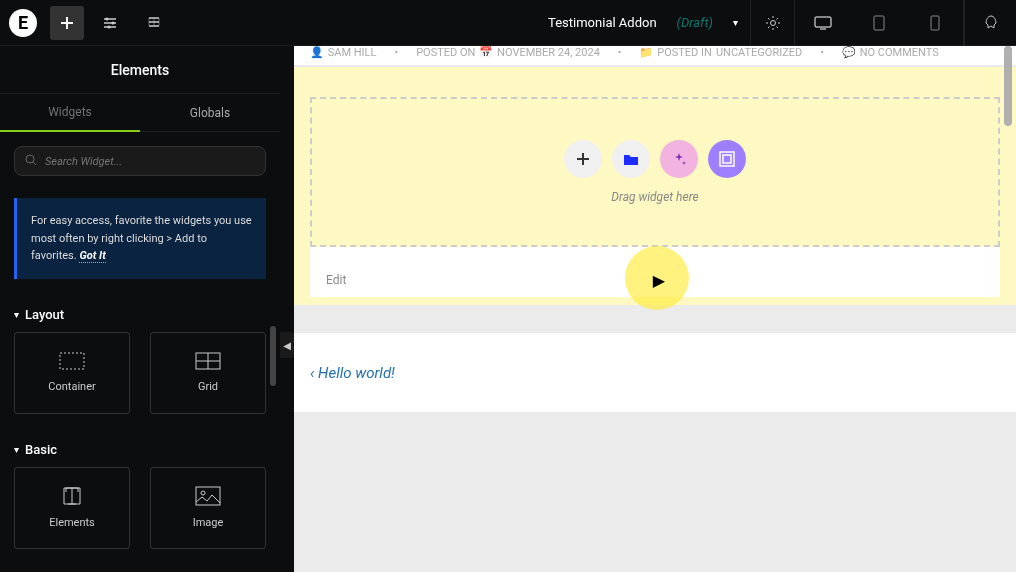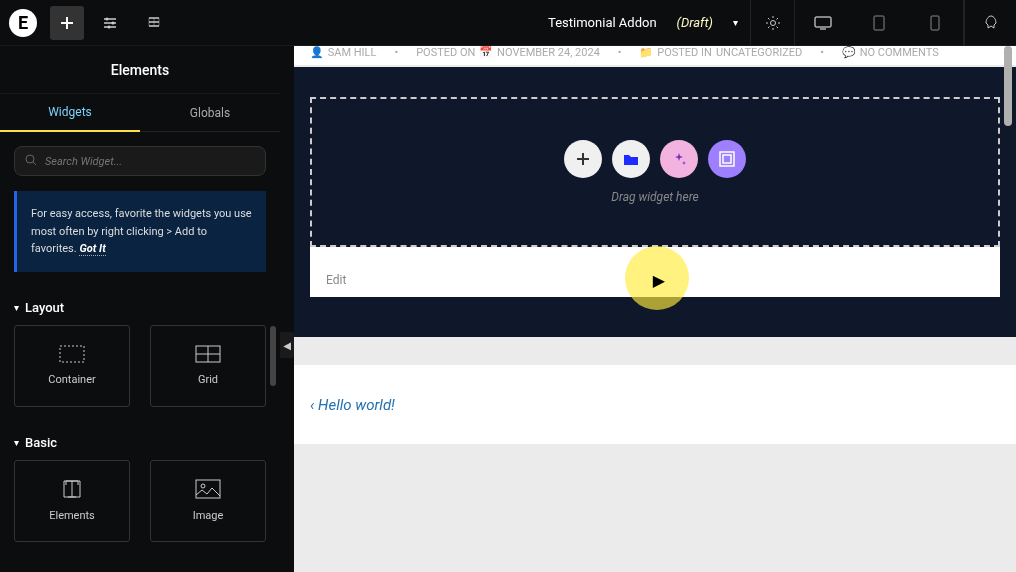--- a/index.html
+++ b/index.html
@@ -6,54 +6,54 @@
 body { width: 1016px; height: 572px; overflow: hidden; background: #0c0d0e; }
 
 
 .topbar { height: 46px; background: #0c0d0e; display: flex; align-items: center; border-bottom: 1px solid #1a1a1a; }
 .topbar-left { display: flex; align-items: center; gap: 0; }
 .logo { width: 46px; height: 46px; display: flex; align-items: center; justify-content: center; }
 .logo-circle { width: 28px; height: 28px; border-radius: 50%; background: #fff; display: flex; align-items: center; justify-content: center; color: #000; font-weight: bold; font-size: 18px; }
 .topbar-btn { width: 44px; height: 46px; display: flex; align-items: center; justify-content: center; color: #ccc; cursor: pointer; }
 .topbar-btn.active { background: #333; border-radius: 3px; margin: 6px 4px; width: 34px; height: 34px; }
 .topbar-center { margin-left: auto; display: flex; align-items: center; color: #fff; font-size: 13px; gap: 20px; padding: 0 12px; }
-.draft { font-style: italic; color: #fef9c3; }
+.draft { font-style: italic; color: #0f766e; }
 .viewport-group { display: flex; border-left: 1px solid #222; border-right: 1px solid #222; }
 .viewport-btn { width: 56px; height: 46px; display: flex; align-items: center; justify-content: center; color: #888; cursor: pointer; }
 .viewport-btn.active { color: #fff; }
 .rocket-btn { width: 52px; height: 46px; display: flex; align-items: center; justify-content: center; color: #ccc; cursor: pointer; border-left: 1px solid #222; }
 
 
 .sidebar { position: absolute; top: 46px; left: 0; width: 280px; height: 526px; background: #0c0d0e; overflow: hidden; }
 .sidebar-header { height: 48px; display: flex; align-items: center; justify-content: center; color: #fff; font-size: 14px; font-weight: 500; border-bottom: 1px solid #1a1a1a; }
 .tabs { display: flex; height: 38px; }
 .tab { flex: 1; display: flex; align-items: center; justify-content: center; color: #aaa; font-size: 12px; cursor: pointer; border-bottom: 1px solid #222; }
-.tab.active { color: #7dd3fc; border-bottom: 2px solid #fde047; }
+.tab.active { color: #737373; border-bottom: 2px solid #84cc16; }
 .search-wrap { padding: 14px; }
 .search { display: flex; align-items: center; background: #1a1a1a; border: 1px solid #333; border-radius: 8px; height: 30px; padding: 0 10px; }
 .search-icon { color: #666; font-size: 12px; margin-right: 8px; }
 .search input { flex: 1; background: transparent; border: none; color: #aaa; font-size: 11px; font-style: italic; outline: none; }
-.tip-box { margin: 1px 14px 18px; background: #0a2340; border-left: 3px solid #2563eb; padding: 14px 14px; color: #ddd; font-size: 11px; line-height: 1.6; }
+.tip-box { margin: 8px 14px 18px; background: #0a2340; border-left: 3px solid #2563eb; padding: 14px 14px; color: #ddd; font-size: 11px; line-height: 1.6; }
 .tip-box .gotit { font-style: italic; font-weight: bold; color: #fff; border-bottom: 1px dotted #aaa; cursor: pointer; }
 .section-hdr { display: flex; align-items: center; padding: 10px 14px; color: #fff; font-size: 13px; font-weight: 500; cursor: pointer; gap: 6px; }
 .section-hdr::before { content: '▾'; font-size: 10px; }
 .widget-grid { display: flex; gap: 20px; padding: 0 14px 18px; }
 .widget-item { flex: 1; height: 82px; border: 1px solid #333; border-radius: 3px; display: flex; flex-direction: column; align-items: center; justify-content: center; gap: 10px; color: #ccc; font-size: 11px; cursor: pointer; }
 .widget-item svg, .widget-item .wicon { color: #ccc; }
 .sidebar-scroll { position: absolute; right: 4px; top: 280px; width: 6px; height: 60px; background: #444; border-radius: 3px; }
 
 
 .collapse-handle { position: absolute; left: 280px; top: 332px; width: 14px; height: 26px; background: #1a1a1a; display: flex; align-items: center; justify-content: center; color: #ccc; font-size: 10px; cursor: pointer; border-radius: 0 3px 3px 0; }
 
 
 .canvas-area { position: absolute; left: 294px; top: 46px; right: 0; bottom: 0; background: #ebebeb; overflow: hidden; }
 .canvas-scroll { position: absolute; right: 4px; top: 0; width: 8px; height: 80px; background: #b0b0b0; border-radius: 4px; }
 .page-header-strip { background: #fff; padding: 0 16px 6px 16px; color: #aaa; font-size: 11px; display: flex; gap: 18px; align-items: center; margin-bottom: 2px; }
 .page-header-strip span { display: inline-flex; align-items: center; gap: 4px; }
-.main-card { background: #0f172a; padding: 30px 16px 40px; }
+.main-card { background: #fef9c3; padding: 30px 16px 8px; }
 .drop-zone { border: 2px dashed #ccc; height: 150px; display: flex; flex-direction: column; align-items: center; justify-content: center; gap: 12px; position: relative; }
 .action-row { display: flex; gap: 10px; }
 .action-btn { width: 38px; height: 38px; border-radius: 50%; display: flex; align-items: center; justify-content: center; cursor: pointer; font-size: 18px; }
 .action-btn.plus { background: #f0f0f0; color: #333; }
 .action-btn.folder { background: #f0f0f0; color: #222; }
 .action-btn.sparkle { background: #f3b3e0; color: #7a2fb5; }
 .action-btn.container { background: #9d7fff; color: #fff; }
 .drag-text { color: #888; font-size: 12px; font-style: italic; }
 .cursor-overlay { position: absolute; left: 625px; top: 246px; width: 64px; height: 64px; border-radius: 50%; background: rgba(255,235,59,0.65); display: flex; align-items: center; justify-content: center; pointer-events: none; }
 .cursor-overlay::after { content: '▶'; color: #000; font-size: 16px; position: relative; top: 2px; left: 2px; }

